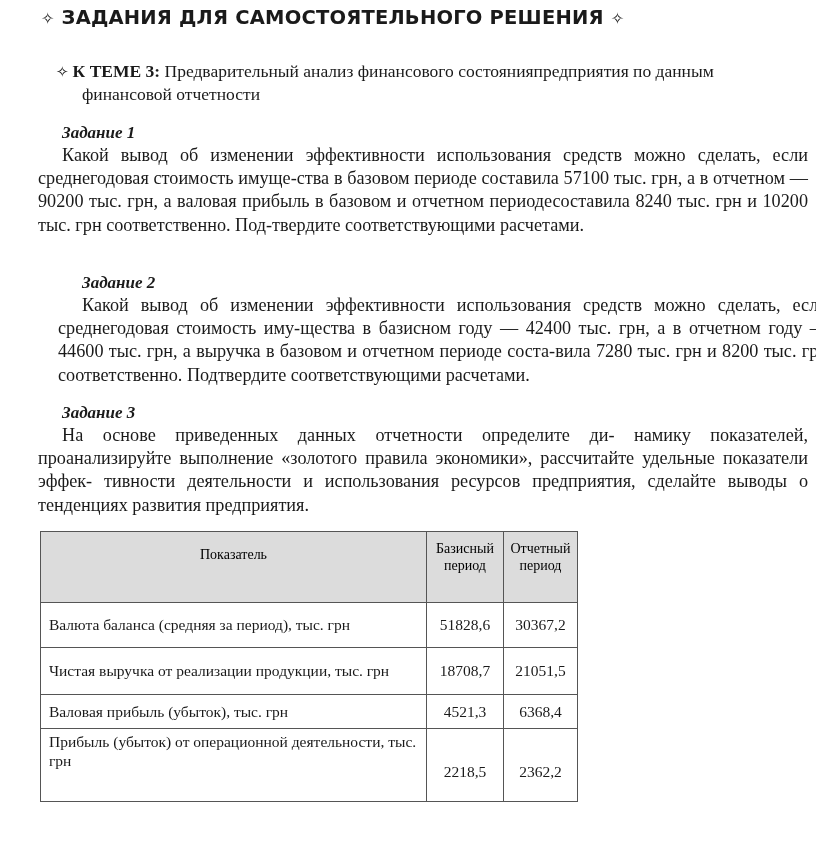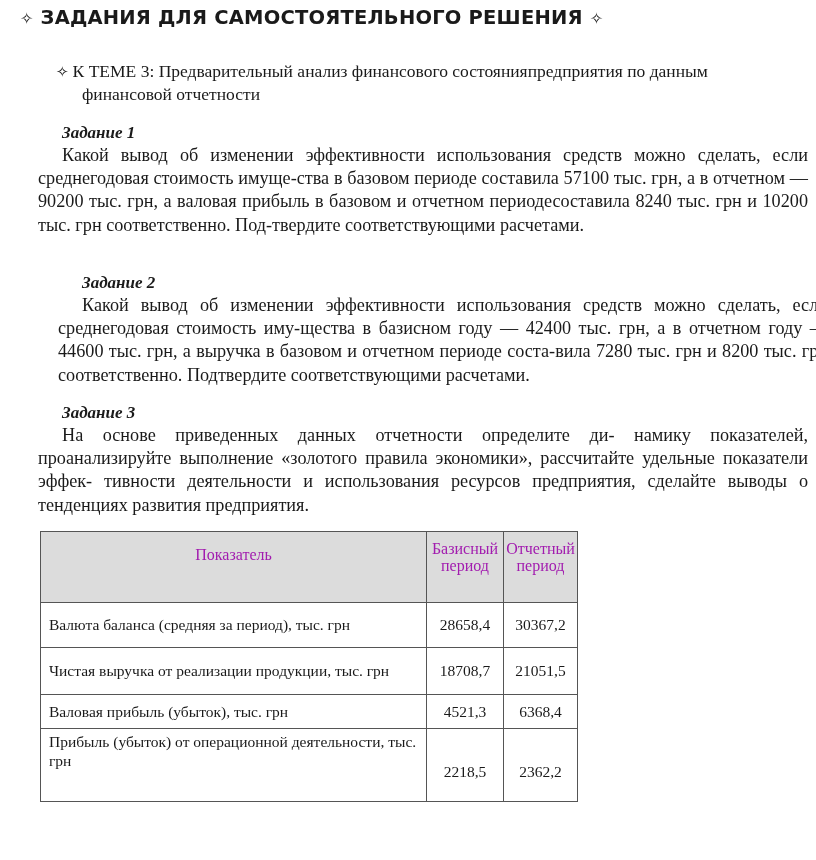--- a/index.html
+++ b/index.html
@@ -9,40 +9,40 @@
     }
     body {
       width: 816px;
       height: 860px;
       position: relative;
       overflow: hidden;
       color: #1a1a1a;
     }
     .title {
       position: absolute;
-      left: 20px;
+      left: 41px;
       top: 6px;
       font-family: "DejaVu Sans", sans-serif;
       font-weight: bold;
       font-size: 19.5px;
       letter-spacing: 0.2px;
       white-space: nowrap;
     }
     .title .star { font-weight: normal; font-size: 16px; }
     .topic {
       position: absolute;
       left: 56px;
       top: 60px;
       width: 700px;
       font-family: "Liberation Serif", serif;
       font-size: 17.5px;
       line-height: 22px;
     }
     .topic .star { font-size: 15px; margin-right: 4px; }
-    .topic .topic-head { font-weight: normal; }
+    .topic .topic-head { font-weight: bold; }
     .topic .topic-second { display: block; padding-left: 26px; }
 
     .task {
       position: absolute;
       left: 38px;
       width: 770px;
       font-family: "Liberation Serif", serif;
     }
     .task-title {
       font-style: italic;
@@ -71,22 +71,22 @@
       font-family: "Liberation Serif", serif;
       font-size: 15.5px;
     }
     table.data td, table.data th {
       border: 1px solid #555;
       padding: 0;
       font-weight: normal;
     }
     table.data thead th {
       background: #dcdcdc;
-      color: #a21caf;
-      font-size: 16px;
+      color: #000000;
+      font-size: 14px;
       vertical-align: top;
       line-height: 17px;
     }
     .col-ind { width: 386px; }
     .col-base { width: 77px; }
     .col-rep { width: 74px; }
     thead tr { height: 71px; }
     thead th.h-ind { vertical-align: middle; padding-top: 14px; }
     thead th.h-base, thead th.h-rep { padding-top: 8px; text-align: center; }
     tbody td.ind { padding-left: 8px; vertical-align: middle; }
@@ -137,21 +137,21 @@
   <thead>
     <tr>
       <th class="h-ind">Показатель</th>
       <th class="h-base">Базисный период</th>
       <th class="h-rep">Отчетный период</th>
     </tr>
   </thead>
   <tbody>
     <tr class="r1">
       <td class="ind">Валюта баланса (средняя за период), тыс. грн</td>
-      <td class="num">28658,4</td>
+      <td class="num">51828,6</td>
       <td class="num">30367,2</td>
     </tr>
     <tr class="r2">
       <td class="ind">Чистая выручка от реализации продукции, тыс. грн</td>
       <td class="num">18708,7</td>
       <td class="num">21051,5</td>
     </tr>
     <tr class="r3">
       <td class="ind">Валовая прибыль (убыток), тыс. грн</td>
       <td class="num">4521,3</td>

